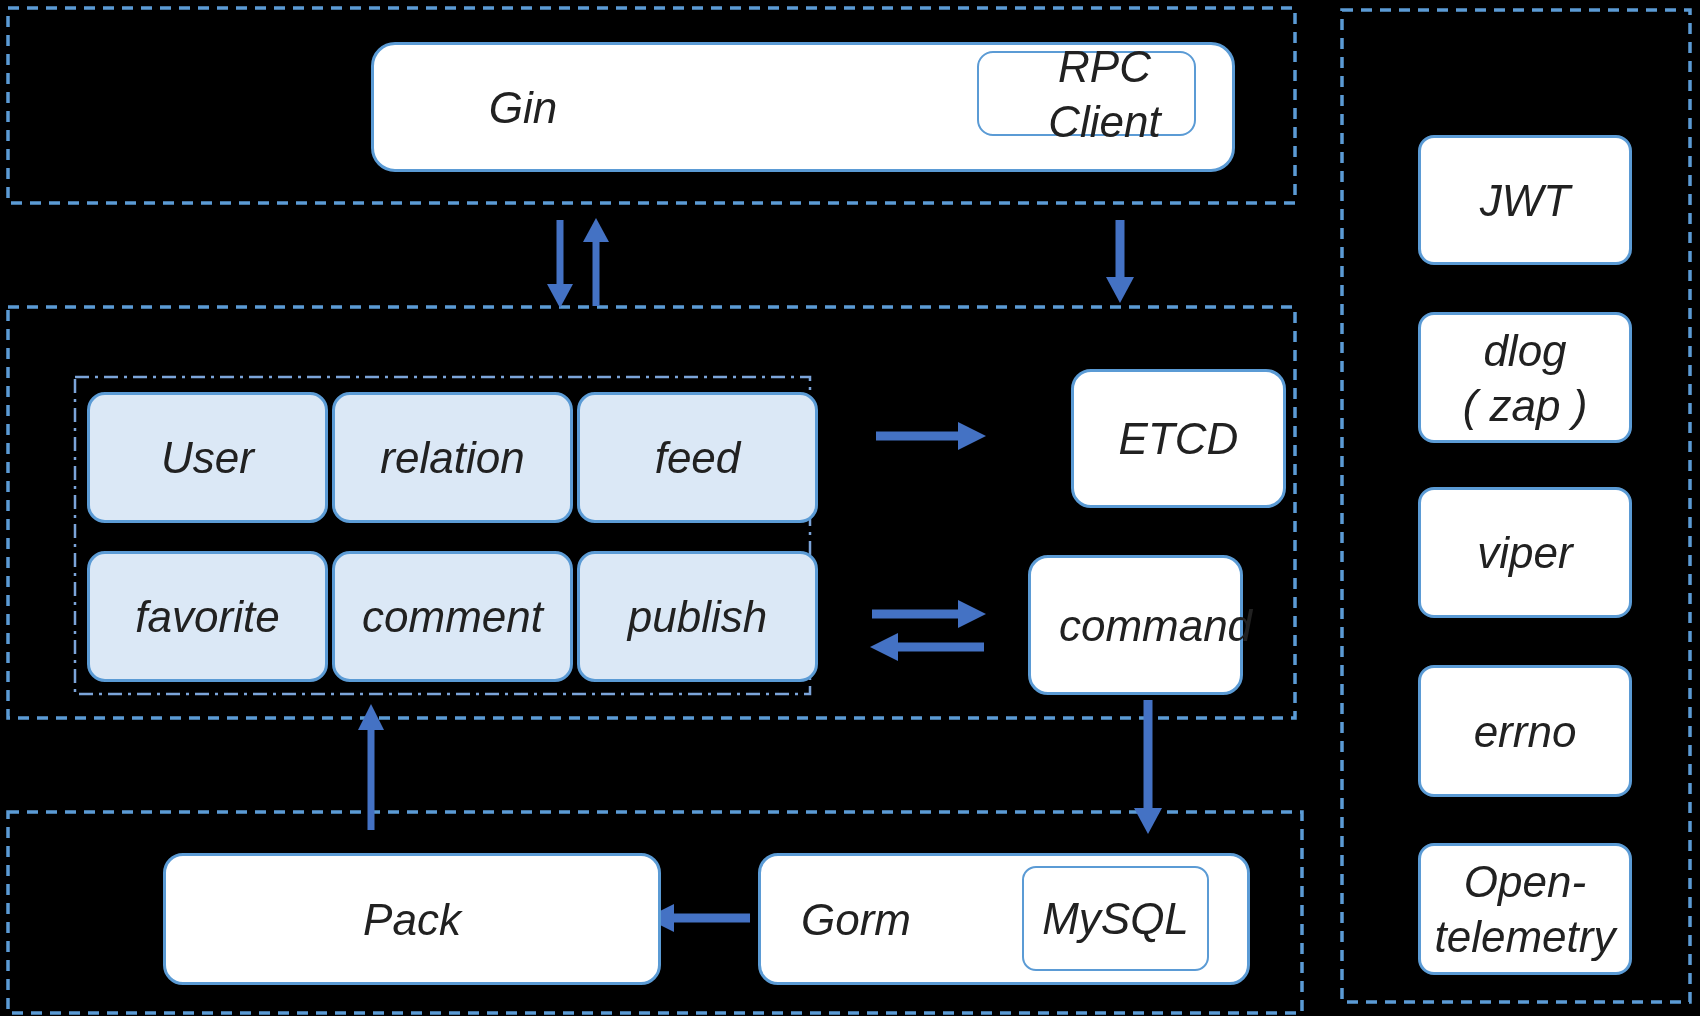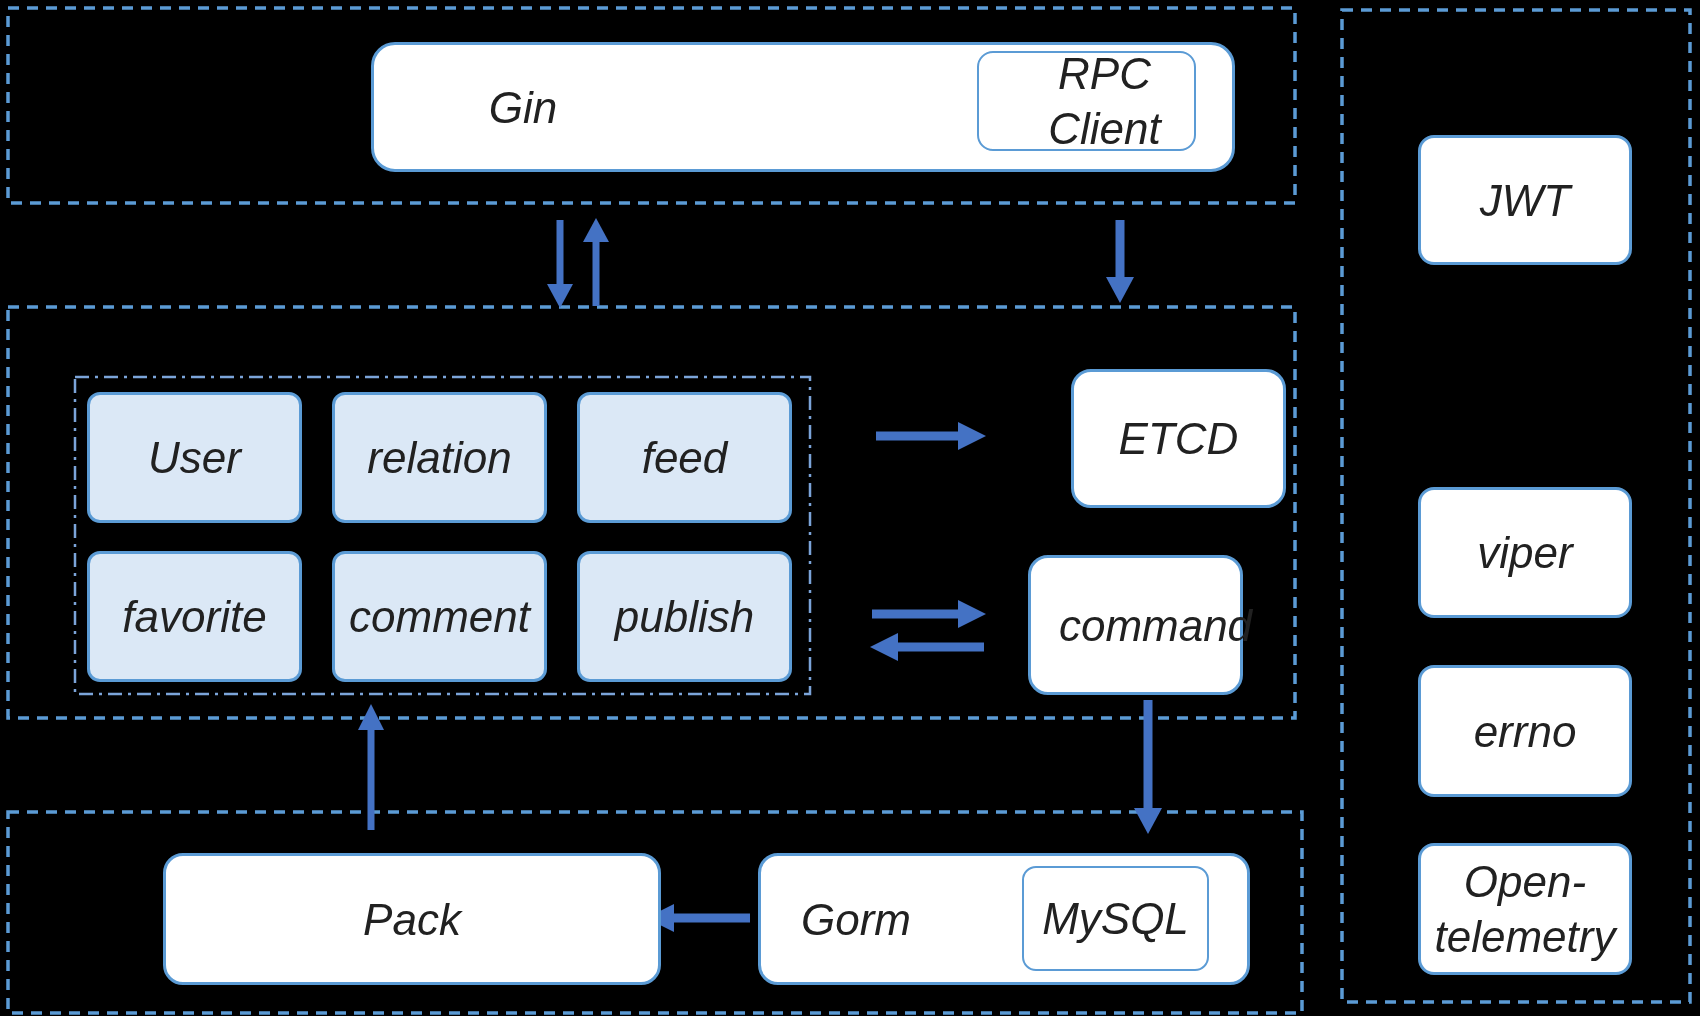--- a/index.html
+++ b/index.html
@@ -54,25 +54,25 @@
   .box span { white-space: pre-line; text-align: center; }
   .service { background: var(--service-fill); border-radius: 18px; }
   
   .gin { left: 371px; top: 42px; width: 864px; height: 130px; border-radius: 24px; display: block; }
   .gin-label, .gorm-label {
     position: absolute; top: 0; height: 100%;
     display: flex; align-items: center; justify-content: center;
   }
   .gin-label { left: 0; width: 298px; }
   .rpc {
-    left: 603px; top: 6px; width: 219px; height: 100px;
+    left: 603px; top: 6px; width: 219px; height: 85px;
     border-width: 2.5px; border-radius: 16px; padding-left: 36px;
   }
   
-  .svc { width: 215px; height: 131px; border-radius: 13px; }
+  .svc { width: 241px; height: 131px; }
   .pos-user     { left: 87px;  top: 392px; }
   .pos-relation { left: 332px; top: 392px; }
   .pos-feed     { left: 577px; top: 392px; }
   .pos-favorite { left: 87px;  top: 551px; }
   .pos-comment  { left: 332px; top: 551px; }
   .pos-publish  { left: 577px; top: 551px; }
   
   .etcd    { left: 1071px; top: 369px; width: 215px; height: 139px; }
   .command { left: 1028px; top: 555px; width: 215px; height: 140px; padding-left: 40px; }
   
@@ -181,20 +181,24 @@
   <div class="box gorm">
     <span class="gorm-label">Gorm</span>
     <div class="box mysql">
       <span>MySQL</span>
     </div>
   </div>
 
   <div class="box side pos-jwt">
     <span>JWT</span>
   </div>
+  <div class="box side pos-dlog">
+    <span>dlog
+( zap )</span>
+  </div>
   <div class="box side pos-viper">
     <span>viper</span>
   </div>
   <div class="box side pos-errno">
     <span>errno</span>
   </div>
   <div class="box side pos-otel">
     <span>Open-
 telemetry</span>
   </div>

